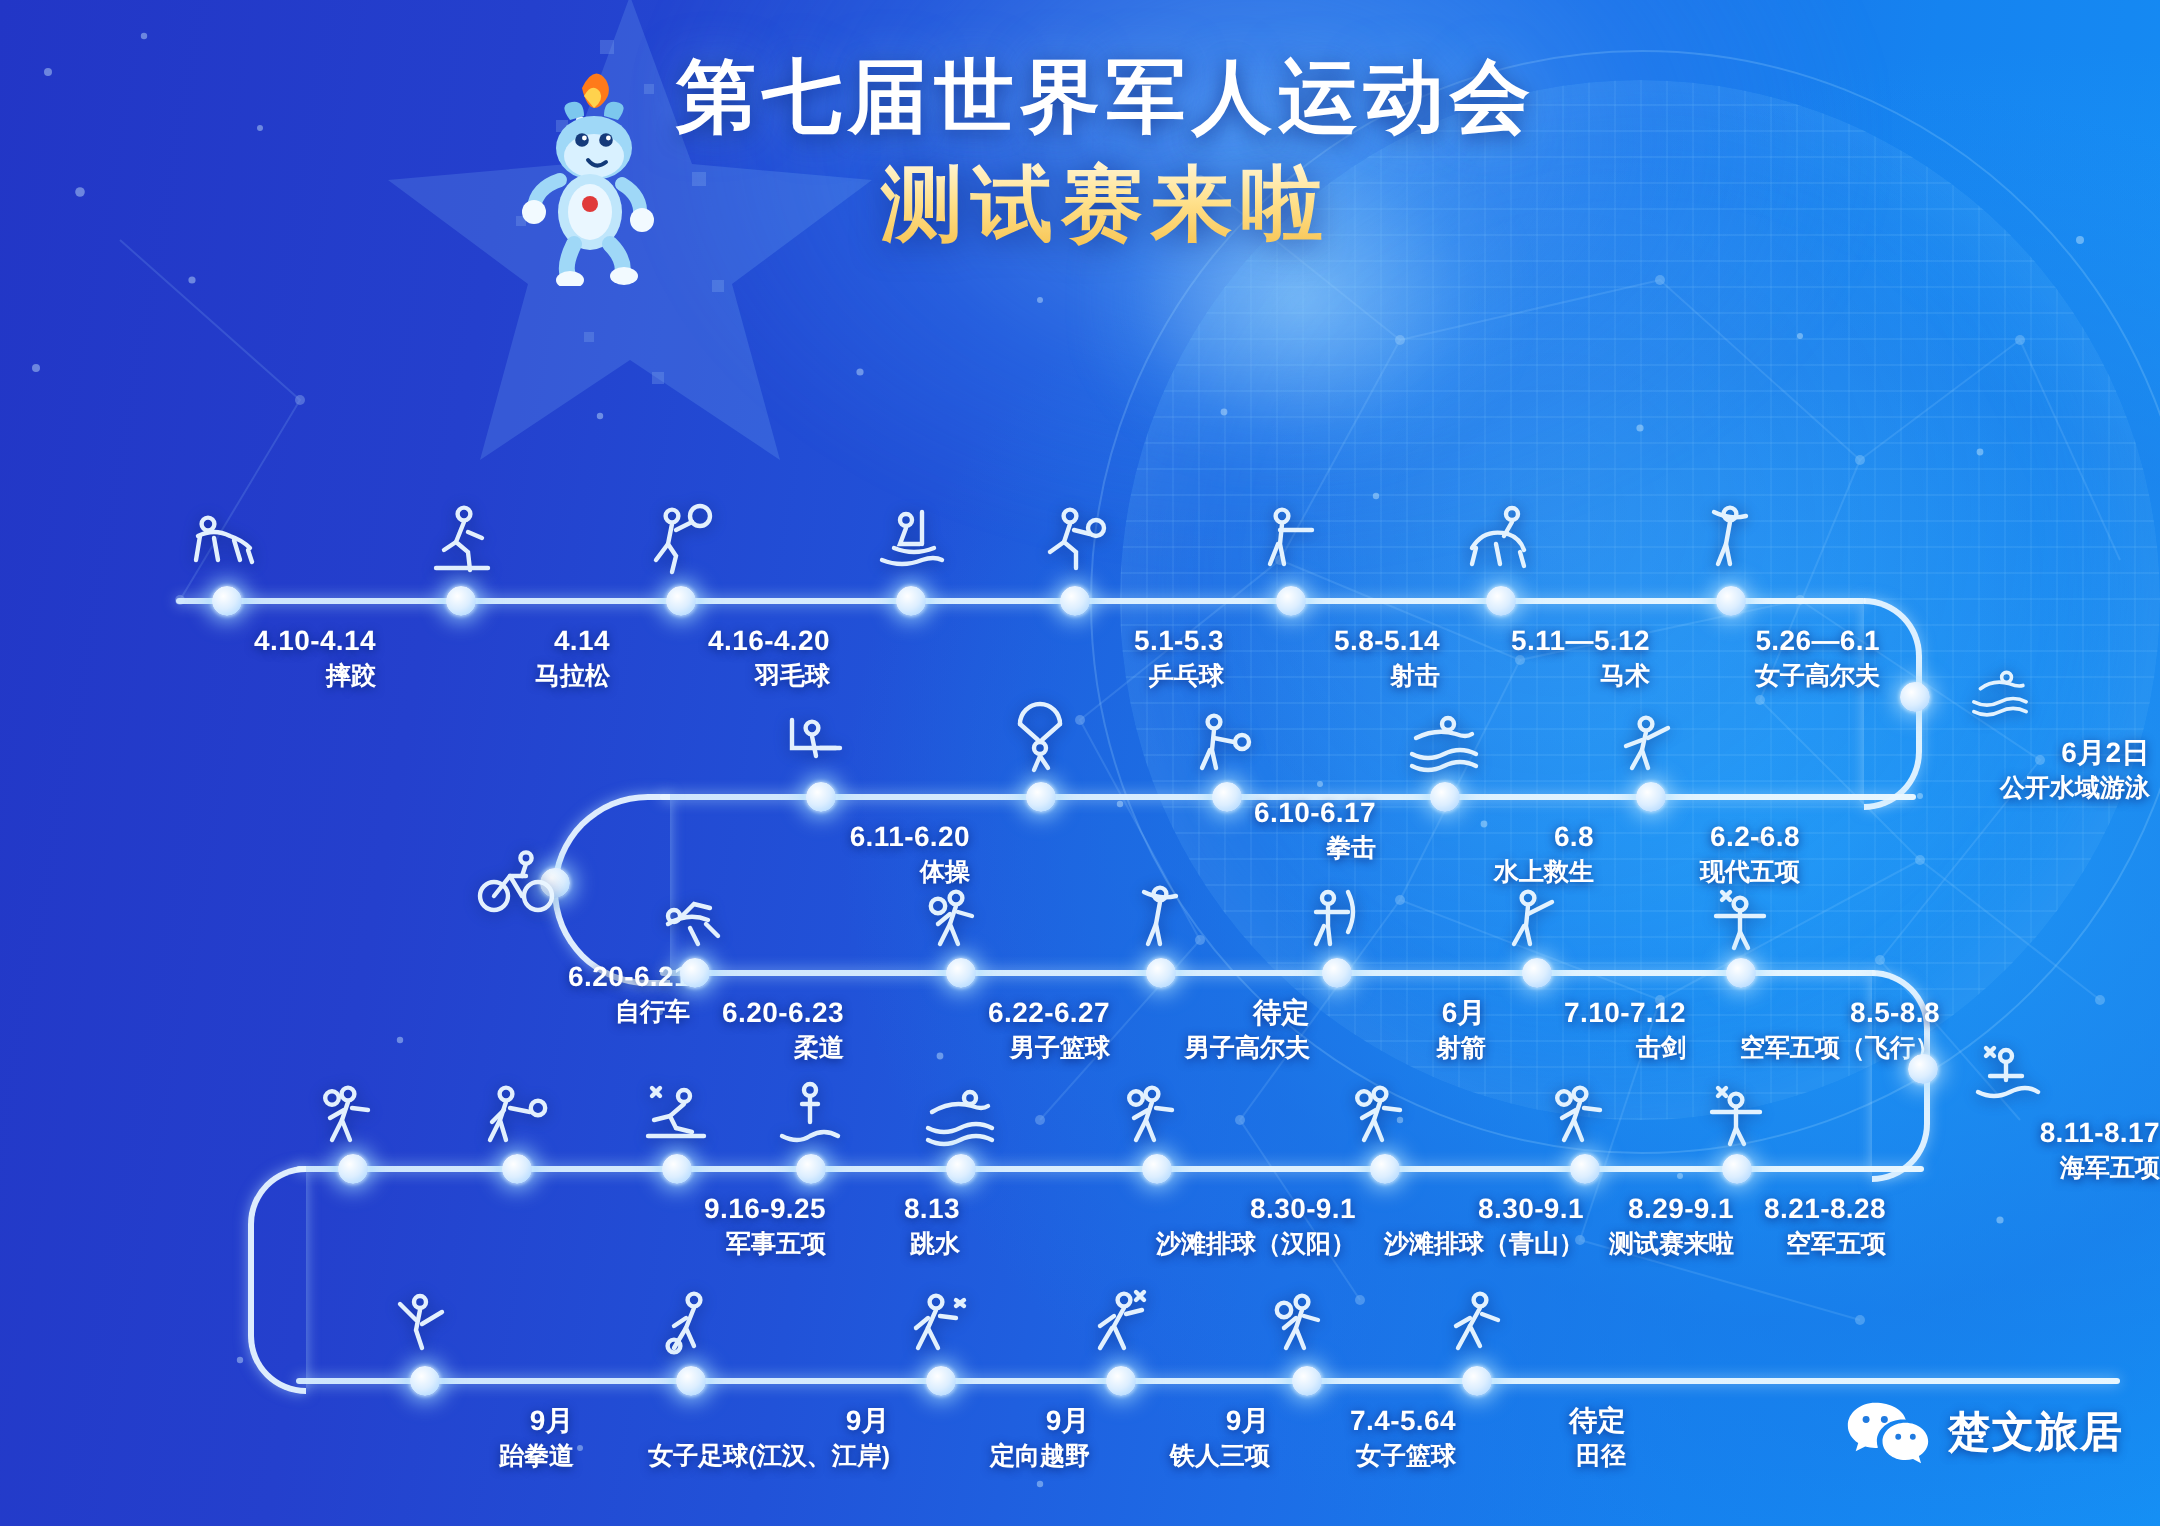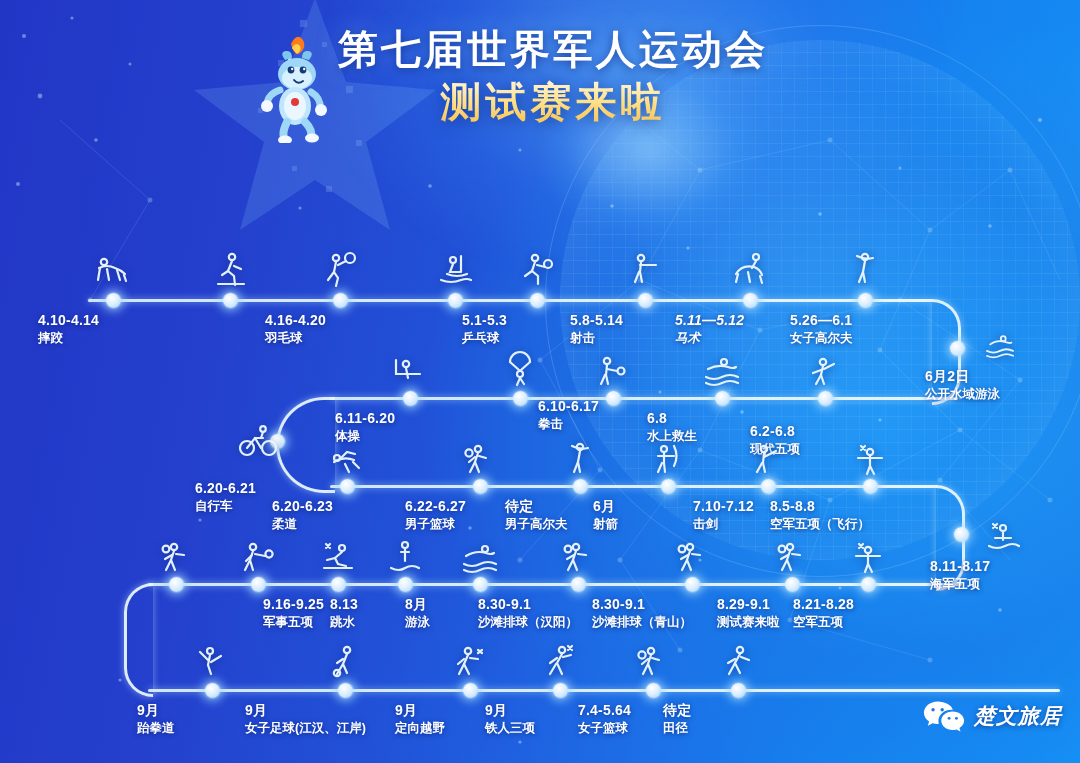--- a/index.html
+++ b/index.html
@@ -55,36 +55,36 @@
     box-shadow:0 0 7px rgba(190,230,255,.65);}
   .turn-r{position:absolute;border:3px solid rgba(232,246,255,.95);border-radius:0 999px 999px 0;
     border-left:none;box-shadow:0 0 7px rgba(190,230,255,.5);}
   .turn-l{position:absolute;border:3px solid rgba(232,246,255,.95);border-radius:999px 0 0 999px;
     border-right:none;box-shadow:0 0 7px rgba(190,230,255,.5);}
 
   .node{position:absolute;width:15px;height:15px;margin-left:-7.5px;margin-top:-7.5px;
     border-radius:50%;background:radial-gradient(circle at 38% 34%,#ffffff 0%,#dceeff 48%,#9fd0ff 100%);
     box-shadow:0 0 10px 3px rgba(165,220,255,.75),0 0 2px #fff;}
 
-  .entry{position:absolute;width:150px;margin-left:-75px;text-align:left;color:#ffffff;
+  .entry{position:absolute;width:150px;margin-left:-75px;text-align:right;color:#ffffff;
     text-shadow:0 1px 5px rgba(8,35,120,.8);}
   .entry .date{font-size:14px;font-weight:700;letter-spacing:.2px;line-height:1.15;white-space:nowrap;}
   .entry .sport{font-size:12.5px;font-weight:700;margin-top:3px;line-height:1.2;white-space:nowrap;}
   .entry.wide{width:200px;margin-left:-100px;}
 
   .ico{position:absolute;width:44px;height:44px;margin-left:-22px;
     color:#eaf6ff;opacity:.97;filter:drop-shadow(0 1px 4px rgba(10,40,120,.6));}
   .ico svg{width:100%;height:100%;display:block;}
   .ico.small{width:36px;height:36px;margin-left:-18px;}
 
   
   .watermark{position:absolute;right:18px;bottom:30px;display:flex;align-items:center;gap:9px;}
   .wechat-icon{width:42px;height:34px;}
   .wm-text{font-size:21px;font-weight:700;color:#ffffff;letter-spacing:1px;
-    text-shadow:0 1px 5px rgba(8,35,120,.7);font-style:italic;}
+    text-shadow:0 1px 5px rgba(8,35,120,.7);}
 </style>
 </head>
 <body>
 
 <div id="stage">
 
   <div class="bg-base"></div>
   <div class="bg-glow-top"></div>
   <div class="bg-glow-mid"></div>
   <div class="globe"></div>
@@ -245,20 +245,24 @@
     <div class="ico" style="left:230px;top:248px;">
       <svg viewBox="0 0 44 44" stroke="currentColor" stroke-width="2.2" fill="none" stroke-linecap="round">
         <circle cx="24" cy="9" r="3.2"></circle>
           <path d="M24 13 l-4 10 l6 5 l1 9"></path>
           <path d="M20 23 l-6 4"></path>
           <path d="M26 18 l7 3"></path>
           <path d="M10 36 h26"></path>
       </svg>
     </div>
     <div class="node" style="left:230px;top:300px;"></div>
+    <div class="entry" style="left:230px;top:312px;">
+      <div class="date">4.14</div>
+      <div class="sport">马拉松</div>
+    </div>
 
     <div class="ico" style="left:340px;top:248px;">
       <svg viewBox="0 0 44 44" stroke="currentColor" stroke-width="2.2" fill="none" stroke-linecap="round">
         <circle cx="18" cy="10" r="3.2"></circle>
           <path d="M18 14 l-2 10 l4 6 l-2 8"></path>
           <path d="M16 24 l-6 8"></path>
           <path d="M20 17 l8-4"></path>
           <circle cx="32" cy="10" r="5"></circle>
       </svg>
     </div>
@@ -312,21 +316,21 @@
       <svg viewBox="0 0 44 44" stroke="currentColor" stroke-width="2.2" fill="none" stroke-linecap="round">
         <circle cx="28" cy="9" r="3"></circle>
           <path d="M28 13 l-4 7"></path>
           <path d="M8 26 q6-10 18-7 q6 2 8 8"></path>
           <path d="M10 26 l-2 8"></path>
           <path d="M20 24 l2 10"></path>
           <path d="M32 28 l2 7"></path>
       </svg>
     </div>
     <div class="node" style="left:750px;top:300px;"></div>
-    <div class="entry" style="left:750px;top:312px;font-style:italic;">
+    <div class="entry" style="left:750px;top:312px;">
       <div class="date">5.11—5.12</div>
       <div class="sport">马术</div>
     </div>
 
     <div class="ico" style="left:865px;top:248px;">
       <svg viewBox="0 0 44 44" stroke="currentColor" stroke-width="2.2" fill="none" stroke-linecap="round">
         <circle cx="22" cy="9" r="3.2"></circle>
           <path d="M22 13 l-2 11 l2 10"></path>
           <path d="M14 8 q8 4 16 2"></path>
           <path d="M20 24 l-4 10"></path>
@@ -410,21 +414,21 @@
     <div class="ico" style="left:825px;top:350px;">
       <svg viewBox="0 0 44 44" stroke="currentColor" stroke-width="2.2" fill="none" stroke-linecap="round">
         <circle cx="20" cy="12" r="3.2"></circle>
           <path d="M20 16 l-2 9 l3 9"></path>
           <path d="M18 20 l-8 3"></path>
           <path d="M21 19 l10-5"></path>
           <path d="M18 25 l-5 9"></path>
       </svg>
     </div>
     <div class="node" style="left:825px;top:398px;"></div>
-    <div class="entry" style="left:825px;top:410px;margin-top:13px;">
+    <div class="entry" style="left:825px;top:410px;">
       <div class="date">6.2-6.8</div>
       <div class="sport">现代五项</div>
     </div>
 
     <div class="node" style="left:277px;top:441px;"></div>
     <div class="ico" style="left:258px;top:418px;">
       <svg viewBox="0 0 44 44" stroke="currentColor" stroke-width="2.2" fill="none" stroke-linecap="round">
         <circle cx="11" cy="30" r="7"></circle>
           <circle cx="33" cy="30" r="7"></circle>
           <path d="M11 30 l8-10 h8"></path>
@@ -598,24 +602,20 @@
 
     <div class="ico" style="left:480px;top:536px;">
       <svg viewBox="0 0 44 44" stroke="currentColor" stroke-width="2.2" fill="none" stroke-linecap="round">
         <circle cx="27" cy="13" r="3"></circle>
           <path d="M8 20 q10-6 20-3 q5 2 8 0"></path>
           <path d="M6 28 q8 4 16 0 q8-4 16 0"></path>
           <path d="M6 34 q8 4 16 0 q8-4 16 0"></path>
       </svg>
     </div>
     <div class="node" style="left:480px;top:584px;"></div>
-    <div class="entry" style="left:480px;top:596px;">
-      <div class="date">8月</div>
-      <div class="sport">游泳</div>
-    </div>
 
     <div class="ico" style="left:578px;top:536px;">
       <svg viewBox="0 0 44 44" stroke="currentColor" stroke-width="2.2" fill="none" stroke-linecap="round">
         <circle cx="20" cy="11" r="3.2"></circle>
           <path d="M20 15 l-3 9 l4 10"></path>
           <path d="M18 19 l-7 4"></path>
           <path d="M22 18 l8 1"></path>
           <circle cx="12" cy="13" r="3.4"></circle>
           <path d="M17 24 l-5 10"></path>
       </svg>

